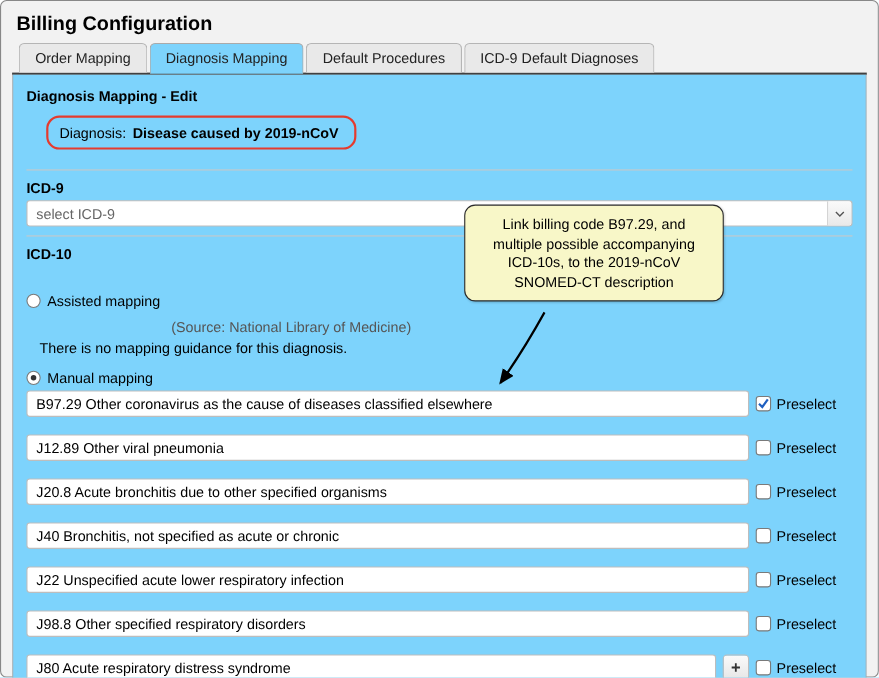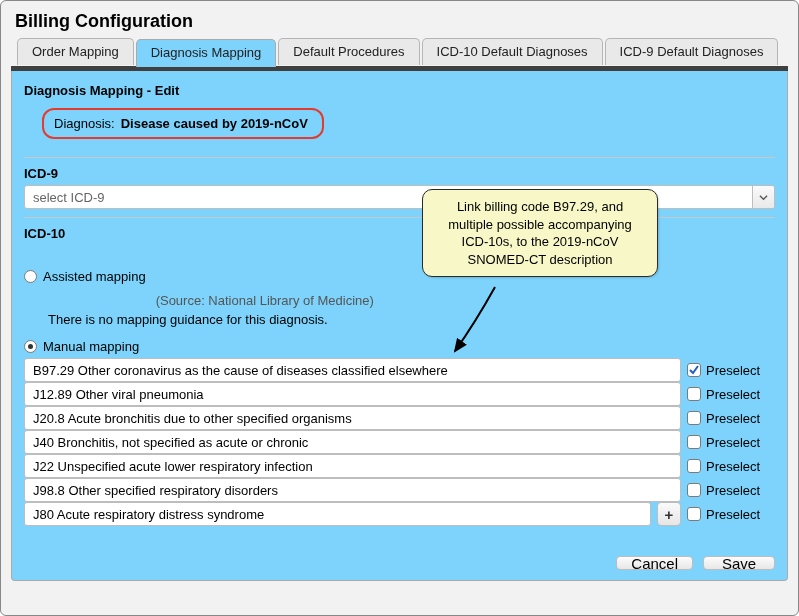--- a/index.html
+++ b/index.html
@@ -20,22 +20,22 @@
     position: relative;
     padding: 8px 10px 10px 10px;
   }
   .win-title {
     font-size: 18px;
     font-weight: 700;
     margin: 2px 0 6px 4px;
   }
   .tabs {
     display: flex;
-    align-items: flex-start;
-    border-bottom: 5px solid #404040;
+    align-items: center;
+    border-bottom: 2px solid #404040;
     padding-left: 6px;
     gap: 0;
     margin-bottom: 0;
   }
   .tab {
     background: #e9e9e9;
     border: 1px solid #b5b5b5;
     border-bottom: none;
     border-radius: 5px 5px 0 0;
     padding: 5px 14px 6px 14px;
@@ -127,30 +127,30 @@
     content: "";
     width: 5px; height: 5px; border-radius: 50%; background: #333;
   }
   .radio-sub {
     color: #555;
     font-size: 13px;
     margin-left: 4px;
     margin-top: 48px;
   }
   .radio-hint {
-    margin-left: 24px;
+    margin-left: 12px;
     font-size: 13px;
     margin-bottom: 12px;
   }
   .mappings { margin-top: 4px; }
   .map-row {
     display: flex;
     align-items: center;
     gap: 6px;
-    margin-bottom: 0;
+    margin-bottom: 16px;
   }
   .map-input {
     flex: 1;
     background: #fff;
     border: 1px solid #bdbdbd;
     border-radius: 3px;
     height: 24px;
     padding: 0 8px;
     font-size: 13px;
     display: flex; align-items: center;
@@ -224,21 +224,20 @@
 </head>
 <body>
 
 <div class="window">
   <div class="win-title">Billing Configuration</div>
 
   <div class="tabs" id="tabs-container">
       <div class="tab">Order Mapping</div>
       <div class="tab active">Diagnosis Mapping</div>
       <div class="tab">Default Procedures</div>
-      <div class="tab">ICD-10 Default Diagnoses</div>
       <div class="tab">ICD-9 Default Diagnoses</div>
     </div>
 
   <div class="tab-panel">
     <div class="section-title">Diagnosis Mapping - Edit</div>
 
     <div class="diag-line">
       <span>Diagnosis:</span>
       <span class="diag-val">Disease caused by 2019-nCoV</span>
     </div>

